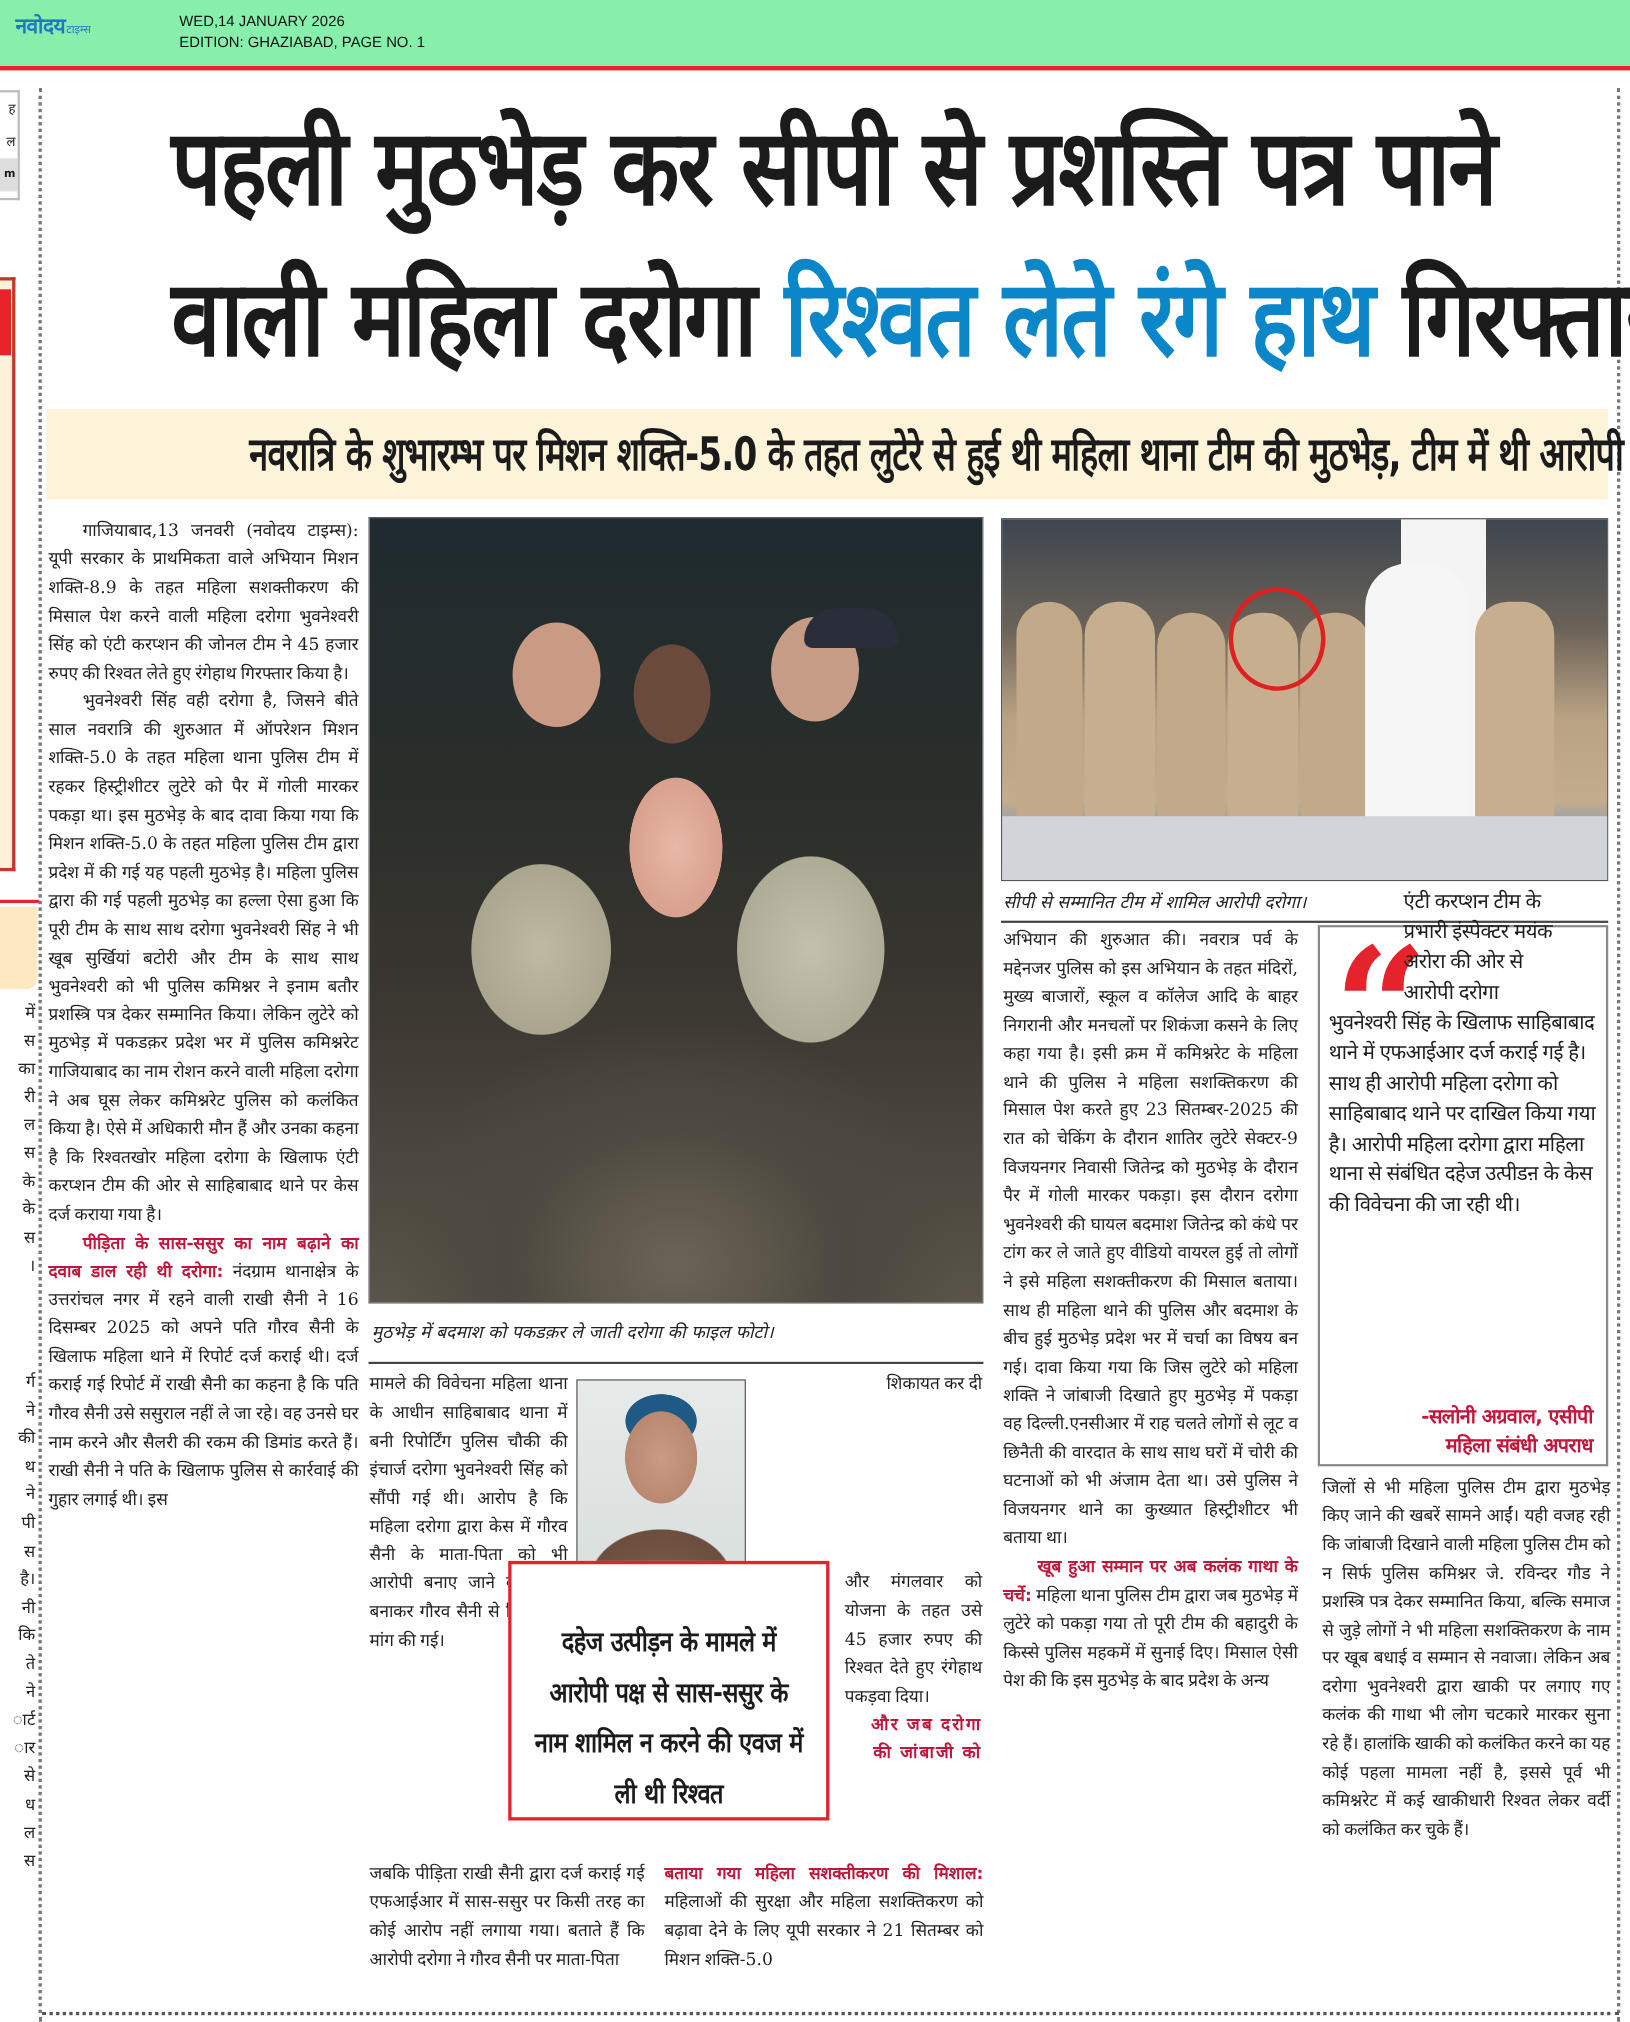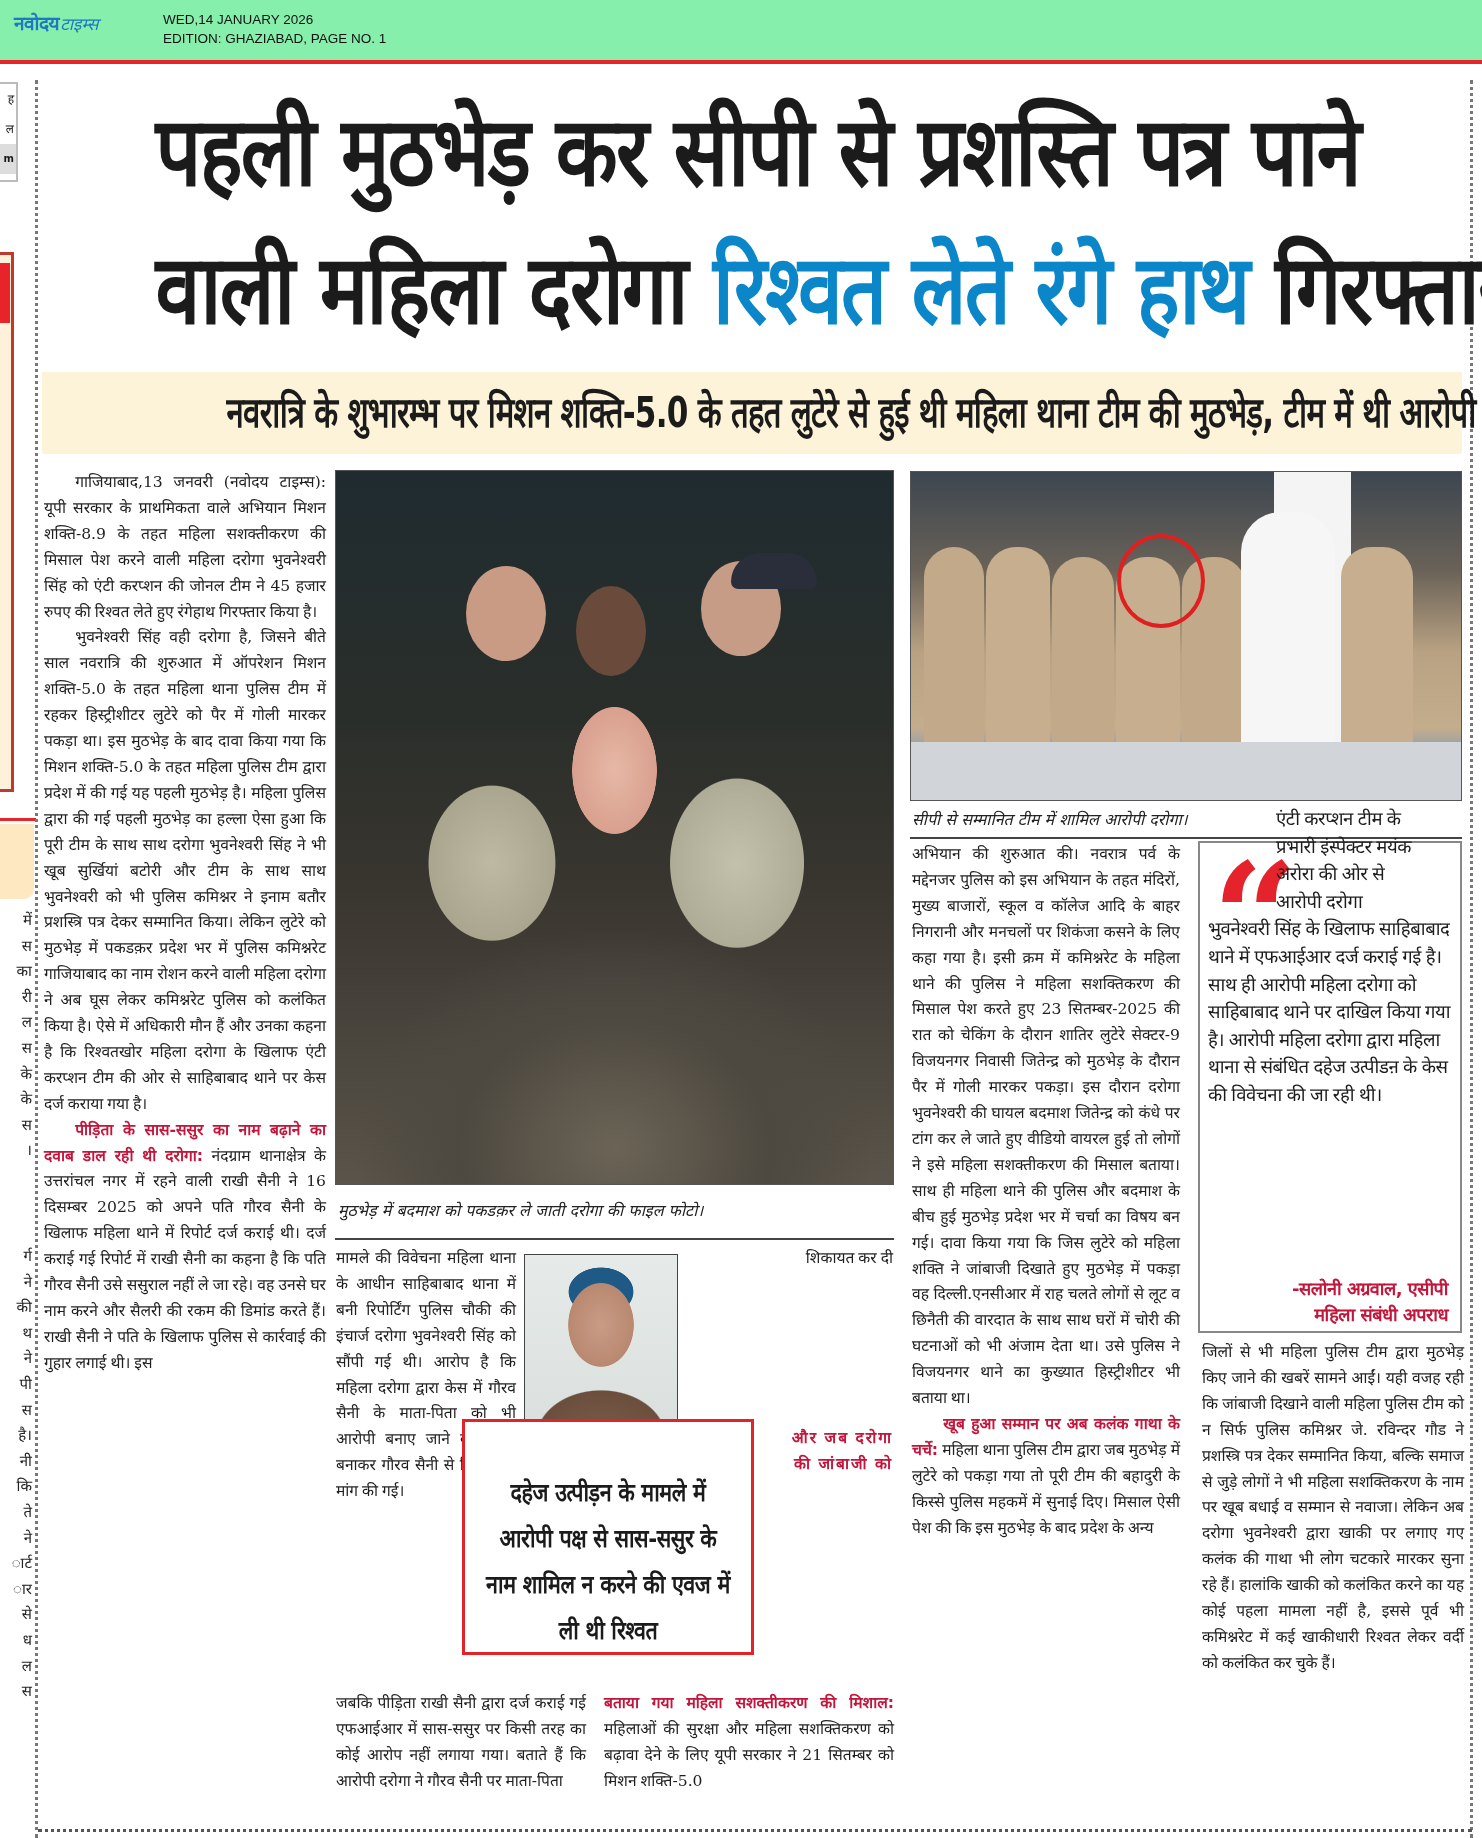--- a/index.html
+++ b/index.html
@@ -3,21 +3,21 @@
 <meta charset="utf-8">
 <style>
   * { box-sizing: border-box; margin: 0; padding: 0; }
   html, body { width: 1482px; height: 1838px; background: #ffffff; overflow: hidden; }
   body { position: relative; font-family: "Liberation Sans", "DejaVu Sans", sans-serif; color: #1a1a1a; }
 
   
   .topbar { position: absolute; left: 0; top: 0; width: 1482px; height: 60px; background: #86efac; }
   .brand { position: absolute; left: 14px; top: 10px; display: flex; align-items: baseline; }
   .brand-main { font-family: "DejaVu Sans", sans-serif; font-weight: 700; font-size: 19px; color: #1f78c1; letter-spacing: -0.5px; }
-  .brand-sub { font-family: "DejaVu Sans", sans-serif; font-size: 17px; color: #1f78c1; margin-left: 1px; font-style: italic; }
+  .brand-sub { font-family: "DejaVu Sans", sans-serif; font-size: 10px; color: #1f78c1; margin-left: 1px; }
   .edition { position: absolute; left: 163px; top: 10px; font-size: 13.5px; line-height: 19px; color: #111; font-family: "Liberation Sans", sans-serif; }
   .redrule { position: absolute; left: 0; top: 60px; width: 1482px; height: 4px; background: #e8232a; }
 
   
   .leftstrip { position: absolute; left: 0; top: 64px; width: 36px; height: 1774px; overflow: hidden; }
   .ls-box1 { position: absolute; left: 0; top: 18px; width: 18px; height: 100px; border: 2px solid #bbb; border-left: none; background: #fff; }
   .ls-box1 span { display:block; font-size: 12px; line-height: 30px; text-align: right; padding-right: 2px; font-family: "DejaVu Sans", sans-serif; }
   .ls-box2 { position: absolute; left: 0; top: 188px; width: 14px; height: 540px; background: #fdf1dc; border: 3px solid #c0392b; border-left: none; }
   .ls-box2 .red { position:absolute; left:0; top:8px; width: 10px; height: 60px; background: #e8232a; }
   .ls-pinkline { position: absolute; left: 0; top: 754px; width: 36px; height: 3px; background: #e8232a; }
@@ -164,20 +164,21 @@
 <div class="hrule" style="left:335px; top:1238px; width:559px;"></div>
 
 <div class="col" style="left:336px; top:1246px; width:180px; text-align:justify;">
   <p class="noind">मामले की विवेचना महिला थाना के आधीन साहिबाबाद थाना में बनी रिपोर्टिंग पुलिस चौकी की इंचार्ज दरोगा भुवनेश्वरी सिंह को सौंपी गई थी। आरोप है कि महिला दरोगा द्वारा केस में गौरव सैनी के माता-पिता को भी आरोपी बनाए जाने का दबाव बनाकर गौरव सैनी से रिश्वत की मांग की गई।</p>
 </div>
 <div class="photo photo3"></div>
 <div class="col" style="left:688px; top:1246px; width:205px;">
   <p class="noind" style="text-align:right;">शिकायत कर दी</p>
 </div>
 <div class="col" style="left:768px; top:1426px; width:125px;">
+  <p class="noind">और मंगलवार को योजना के तहत उसे 45 हजार रुपए की रिश्वत देते हुए रंगेहाथ पकड़वा दिया।</p>
   <p class="noind kicker" style="text-align:right; letter-spacing:2px;">और जब दरोगा की जांबाजी को</p>
 </div>
 
 <div class="callout"></div>
 <div class="callout-text">दहेज उत्पीड़न के मामले में आरोपी पक्ष से सास-ससुर के नाम शामिल न करने की एवज में ली थी रिश्वत</div>
 
 <div class="col" style="left:336px; top:1691px; width:250px;">
   <p class="noind">जबकि पीड़िता राखी सैनी द्वारा दर्ज कराई गई एफआईआर में सास-ससुर पर किसी तरह का कोई आरोप नहीं लगाया गया। बताते हैं कि आरोपी दरोगा ने गौरव सैनी पर माता-पिता</p>
 </div>
 <div class="col" style="left:604px; top:1691px; width:290px;">

